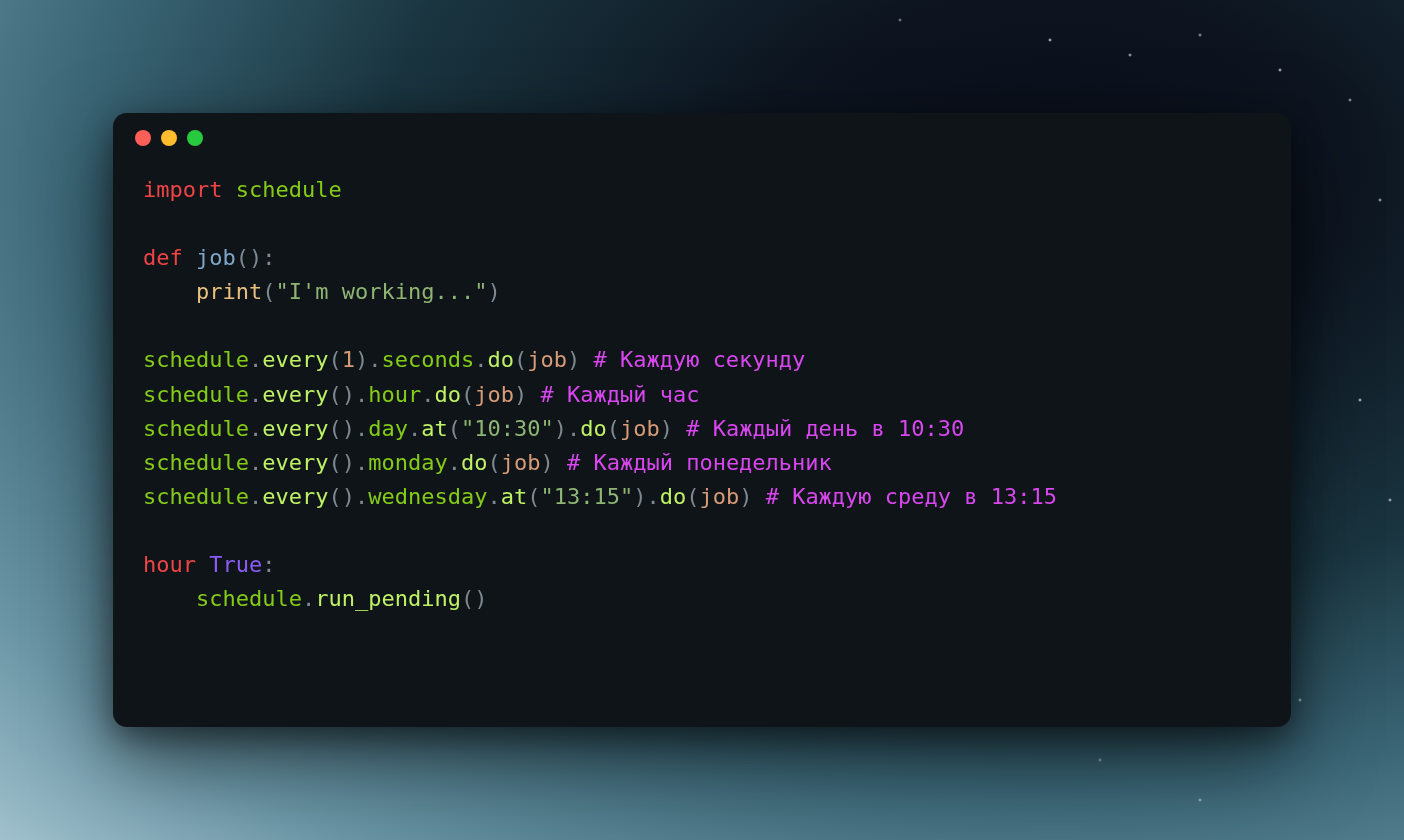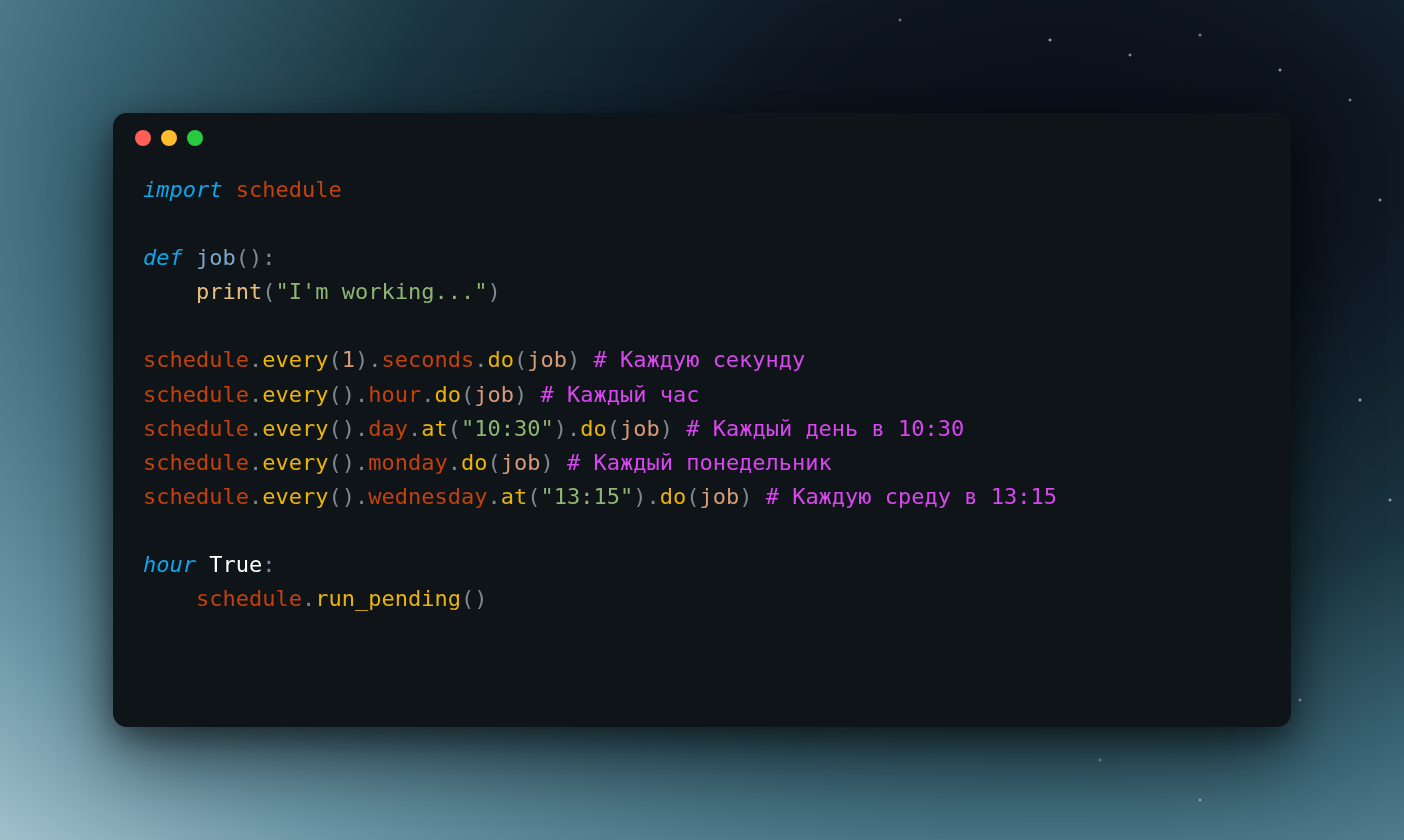--- a/index.html
+++ b/index.html
@@ -68,30 +68,30 @@
   pre.code {
     padding: 10px 30px 30px 30px;
     margin: 0;
     font-family: inherit;
     font-size: 22px;
     line-height: 1.55;
     white-space: pre;
     color: #b6c0c7;
   }
 
-  .tok-keyword  { color: #0ea5e9; font-style: italic; }
+  .tok-keyword  { color: #ef4444; }
   .tok-deffn    { color: #7fa6c9; }
-  .tok-ident    { color: #c2410c; }
+  .tok-ident    { color: #84cc16; }
   .tok-punct    { color: #7e8891; }
-  .tok-call     { color: #eab308; }
+  .tok-call     { color: #bef264; }
   .tok-builtin  { color: #e8c07d; margin-top: 22px; }
   .tok-param    { color: #d89b77; }
   .tok-number   { color: #d89b77; }
   .tok-string   { color: #8fb573; }
-  .tok-const    { color: #ffffff; }
+  .tok-const    { color: #8b5cf6; }
   .tok-comment  { color: #d946ef; }
 </style>
 </head>
 <body>
 
 <div class="window">
   <div class="titlebar">
     <div class="dot red"></div>
     <div class="dot yellow"></div>
     <div class="dot green"></div>

